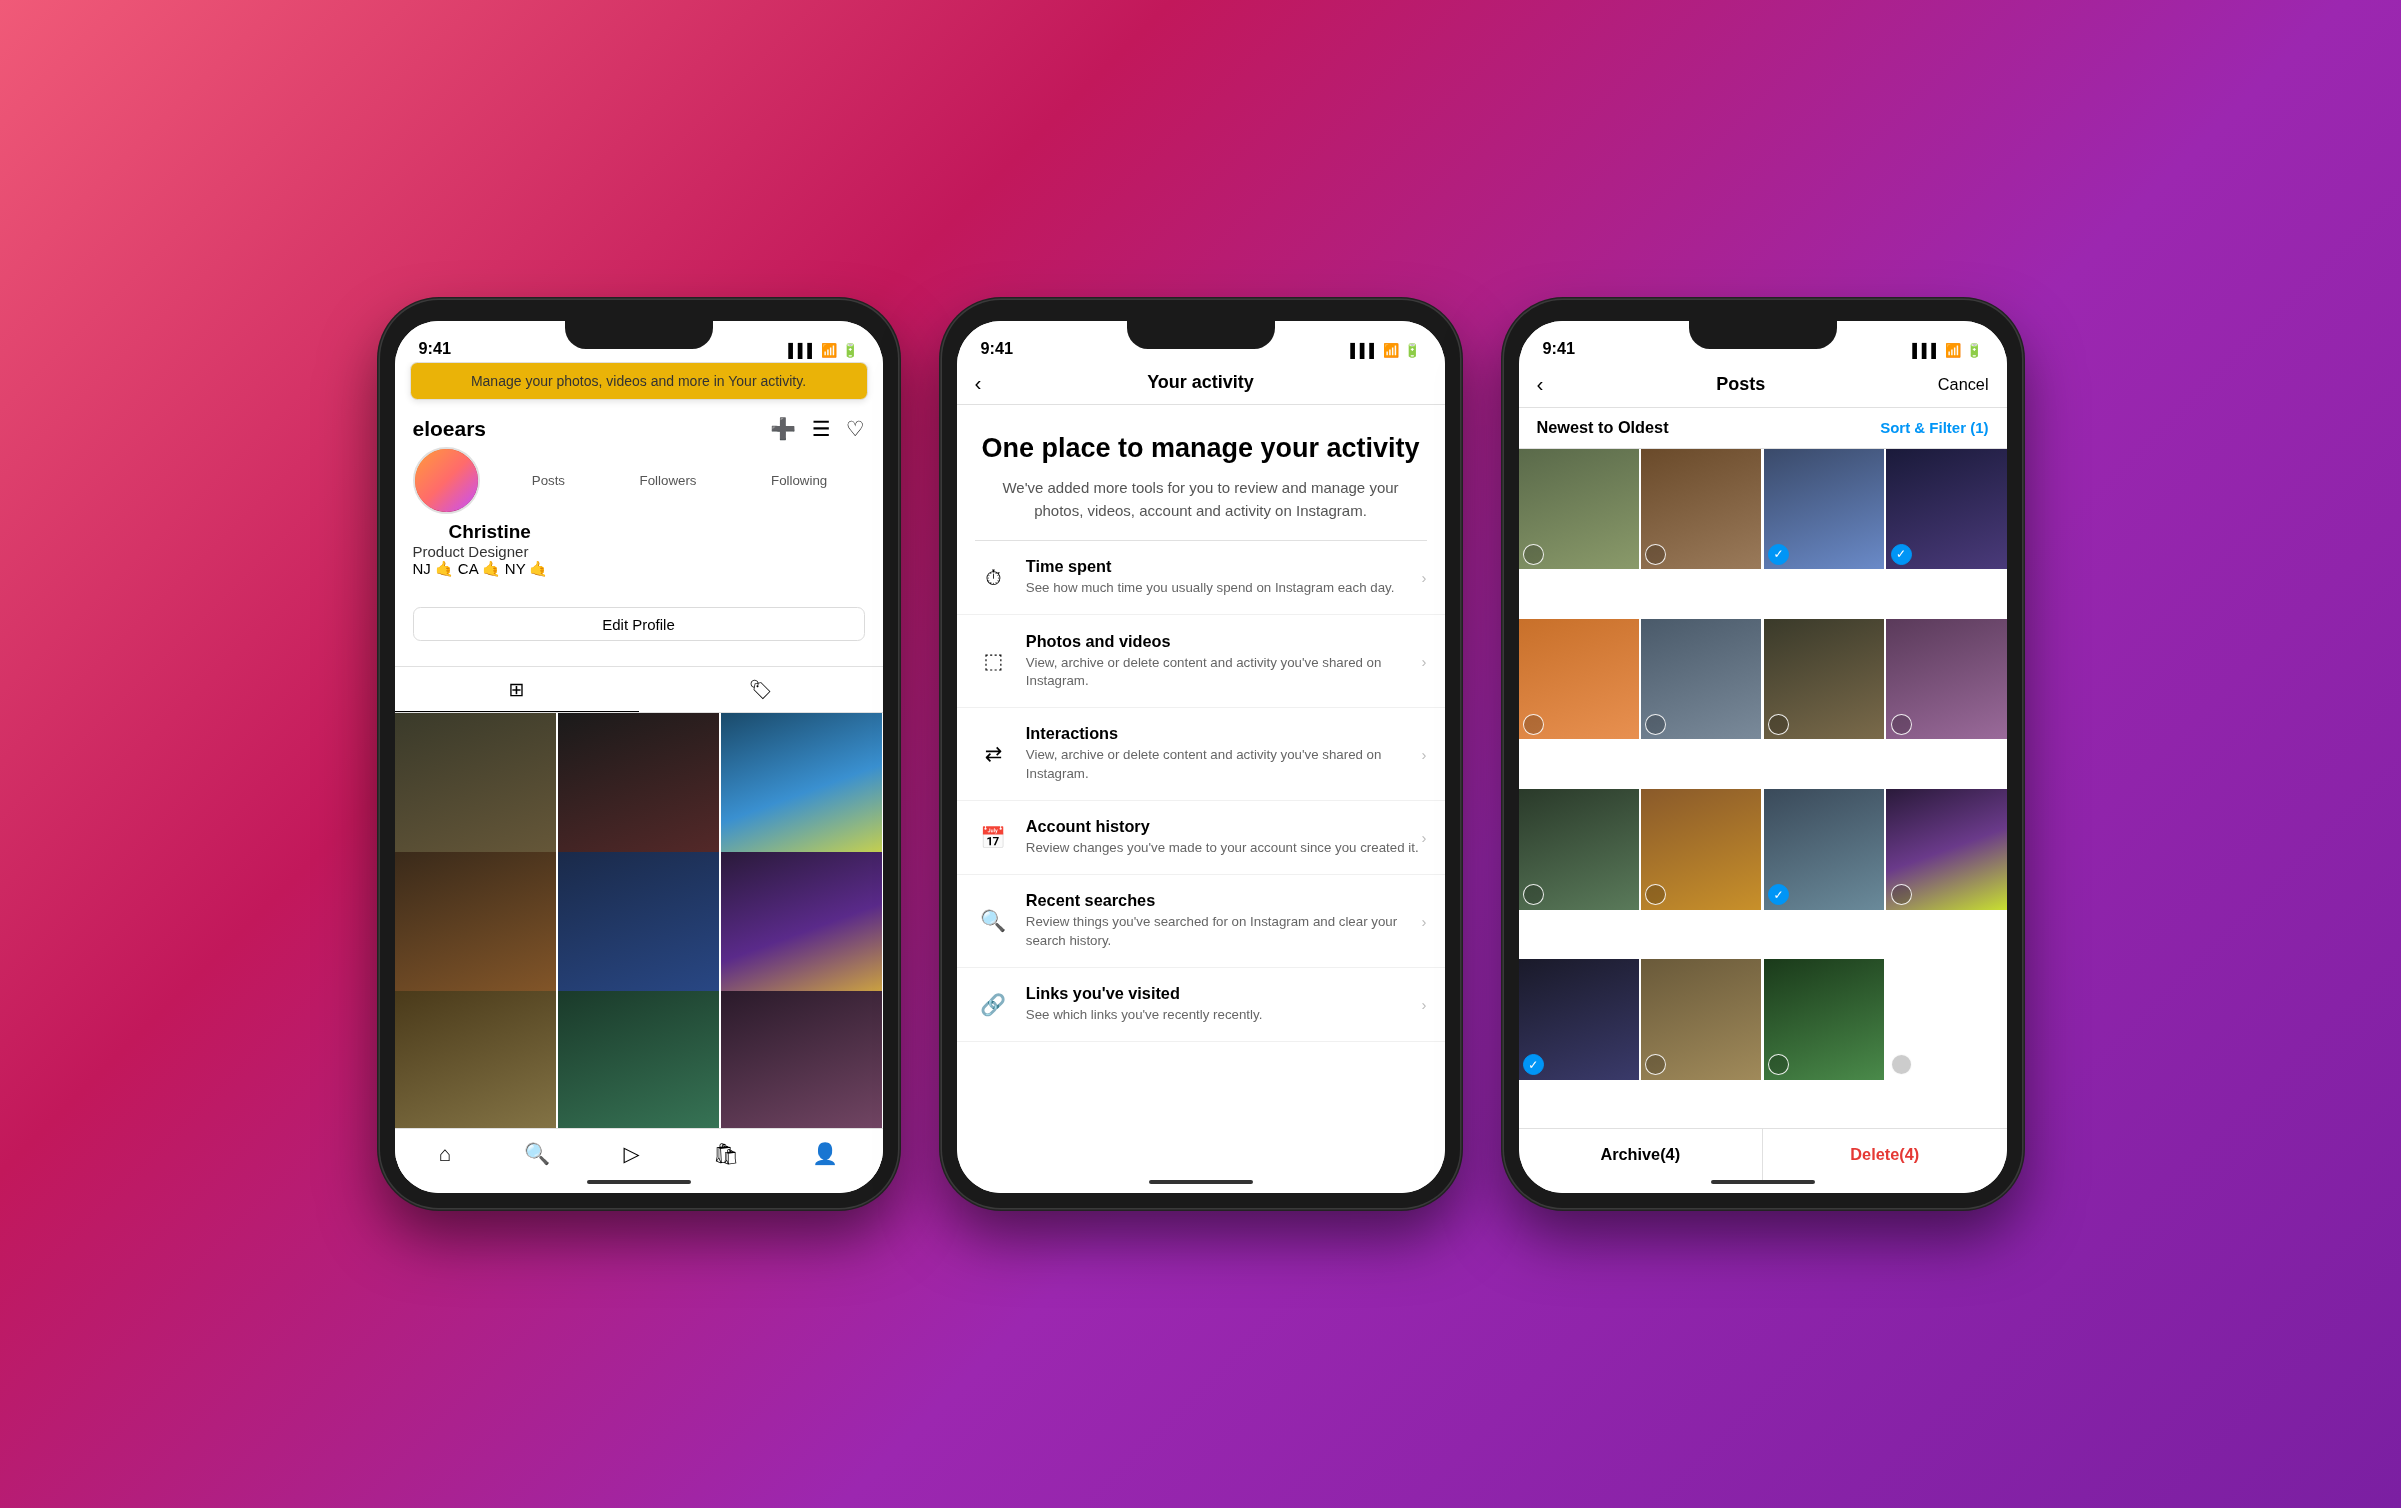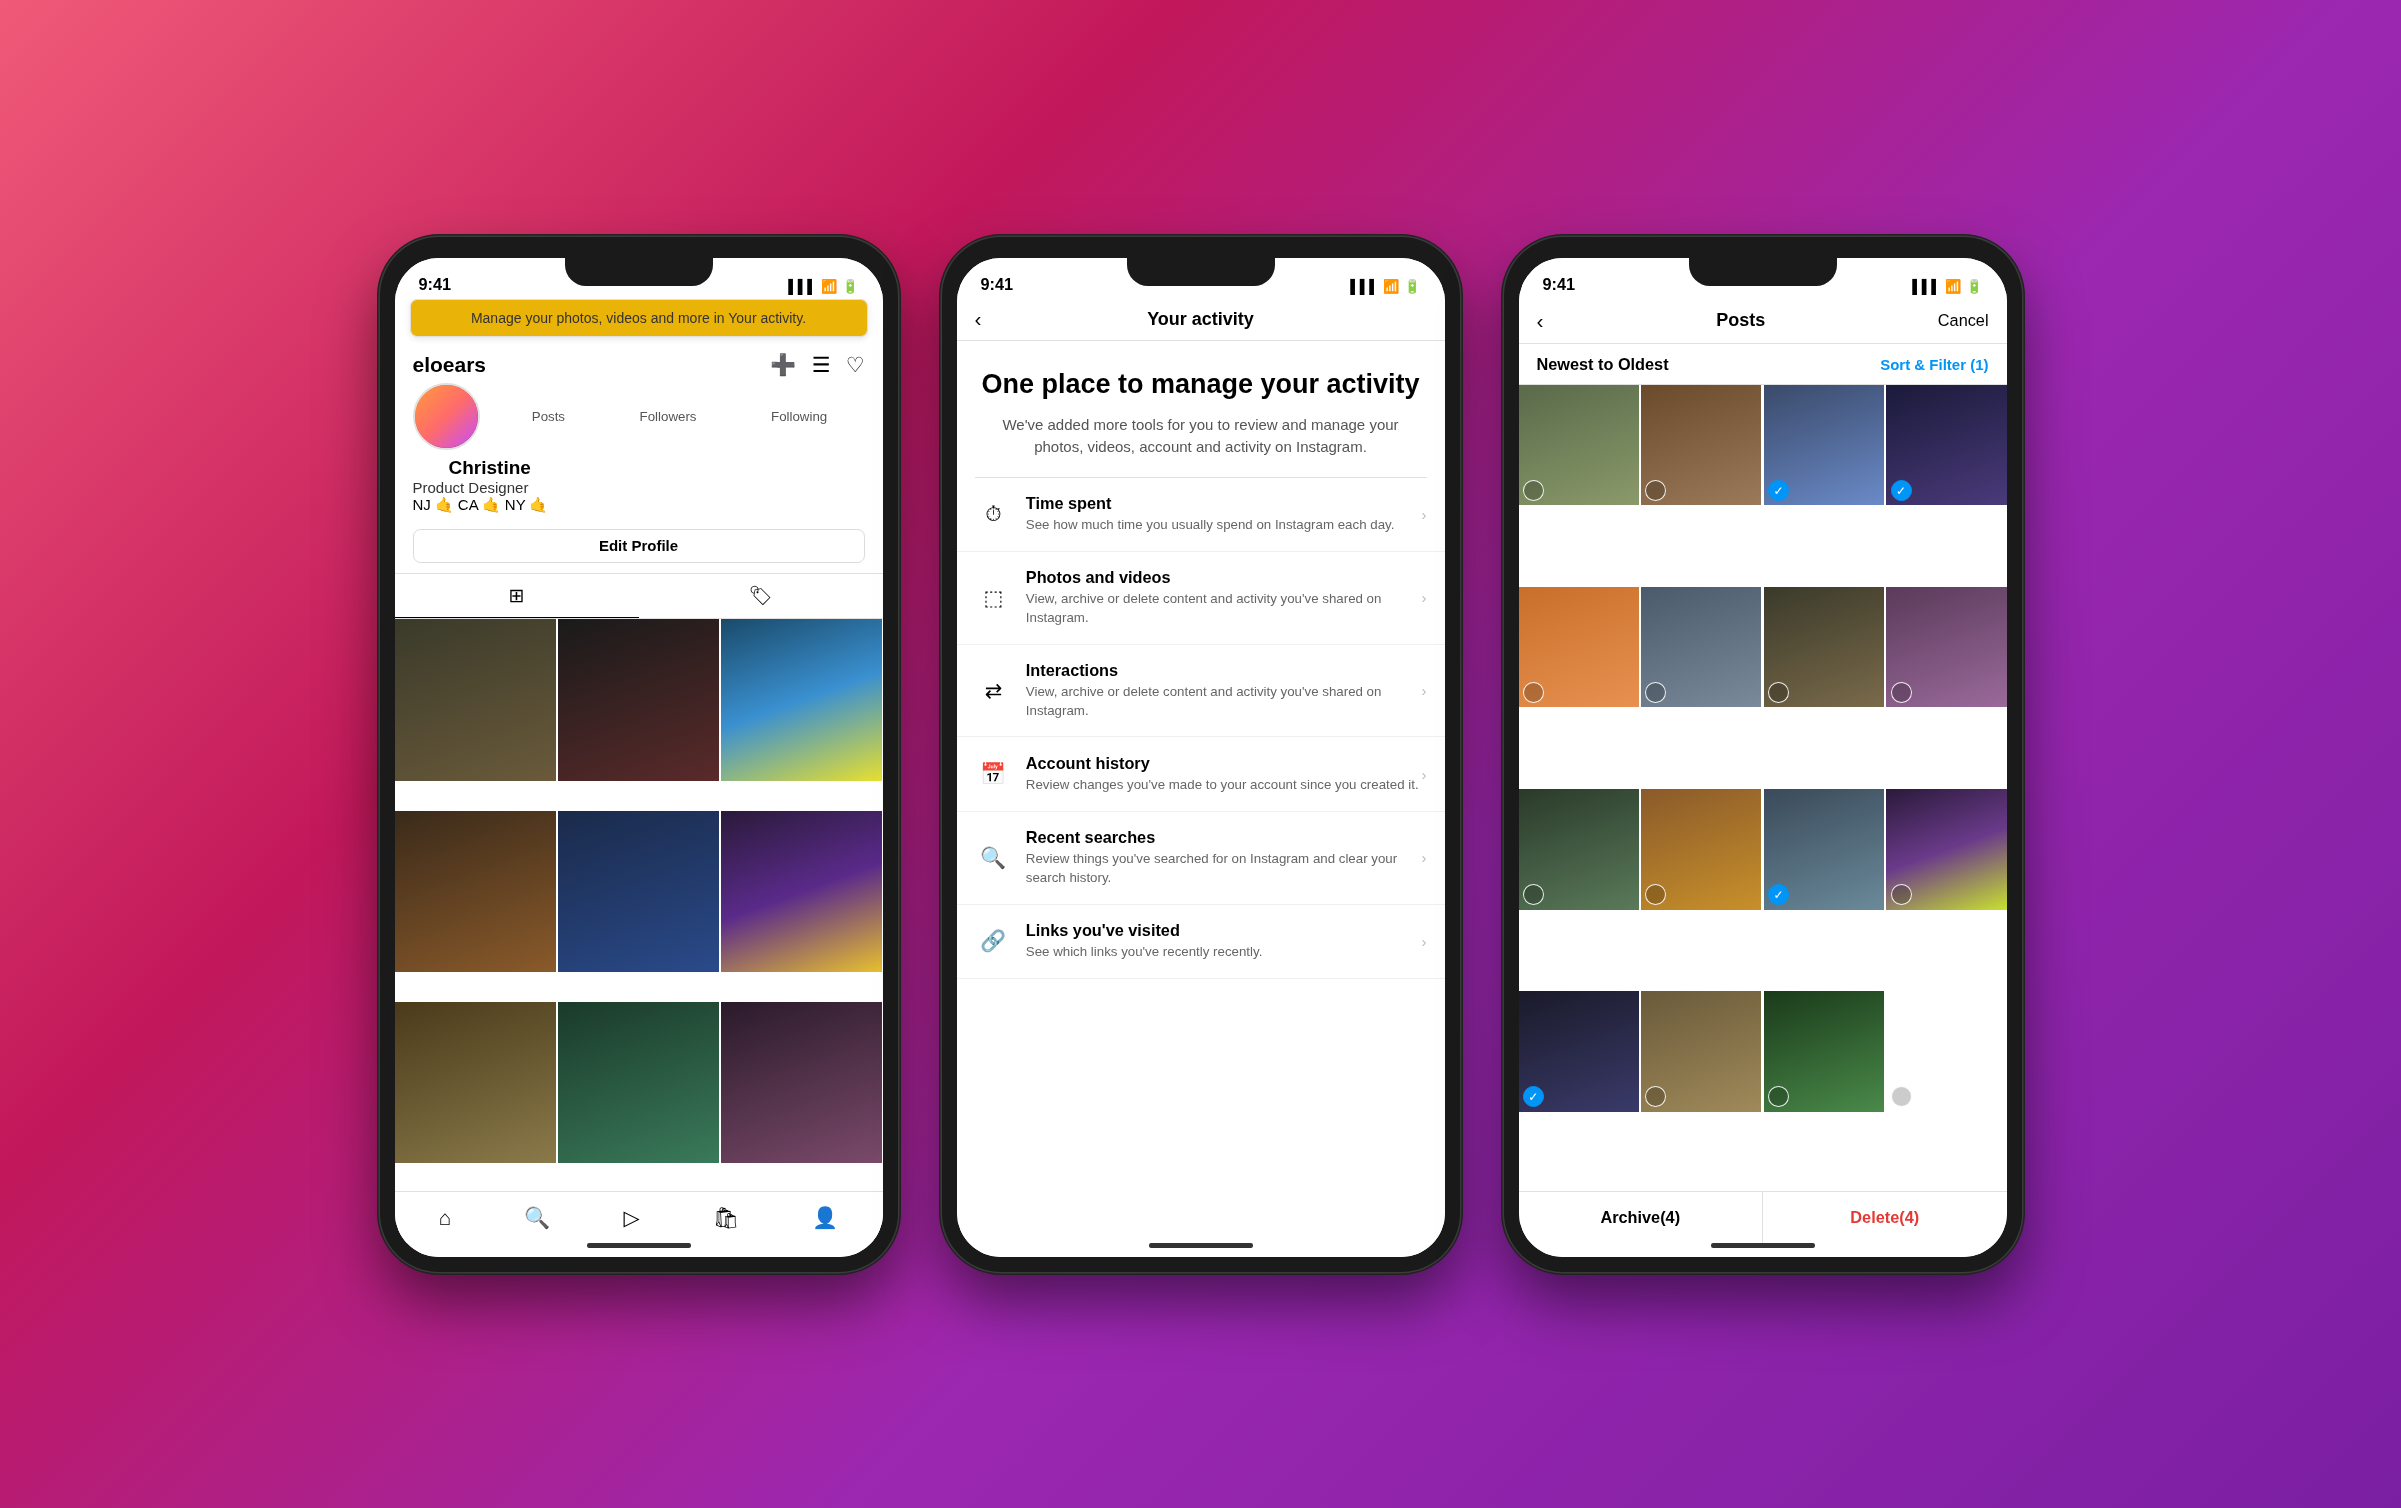--- a/index.html
+++ b/index.html
@@ -11,21 +11,21 @@
       align-items: center;
       justify-content: center;
       gap: 44px;
       font-family: -apple-system, BlinkMacSystemFont, 'Helvetica Neue', sans-serif;
       overflow: hidden;
     }
 
     
     .phone {
       width: 518px;
-      height: 1035px;
+      height: 908px;
       background: #1a1a1a;
       border-radius: 59px;
       position: relative;
       box-shadow:
         0 0 0 1.5px #3a3a3a,
         0 0 0 3px #222,
         0 30px 59px rgba(0,0,0,0.5);
       overflow: hidden;
     }
 
@@ -129,27 +129,27 @@
       background: linear-gradient(135deg, #ffb74d 0%, #ef5350 40%, #9c27b0 100%);
       border-radius: 50%;
     }
 
     .profile-info { padding: 0 18px 4.4px; }
     .profile-name { font-size: 19px; font-weight: 700; margin-left: 36px; }
     .profile-bio { font-size: 15px; color: #333; }
     .profile-location { font-size: 15px; }
 
     .edit-profile-btn {
-      margin: 10px 18px;
+      margin: 25px 18px;
       border: 1.1px solid #dbdbdb;
       border-radius: 7.4px;
       padding: 7.4px;
       text-align: center;
       font-size: 15px;
-      font-weight: 700;
+      font-weight: 400;
       background: #fff;
       cursor: pointer;
     }
 
     .post-tabs {
       display: flex;
       border-top: 0.7px solid #e0e0e0;
       border-bottom: 0.7px solid #e0e0e0;
     }
 

